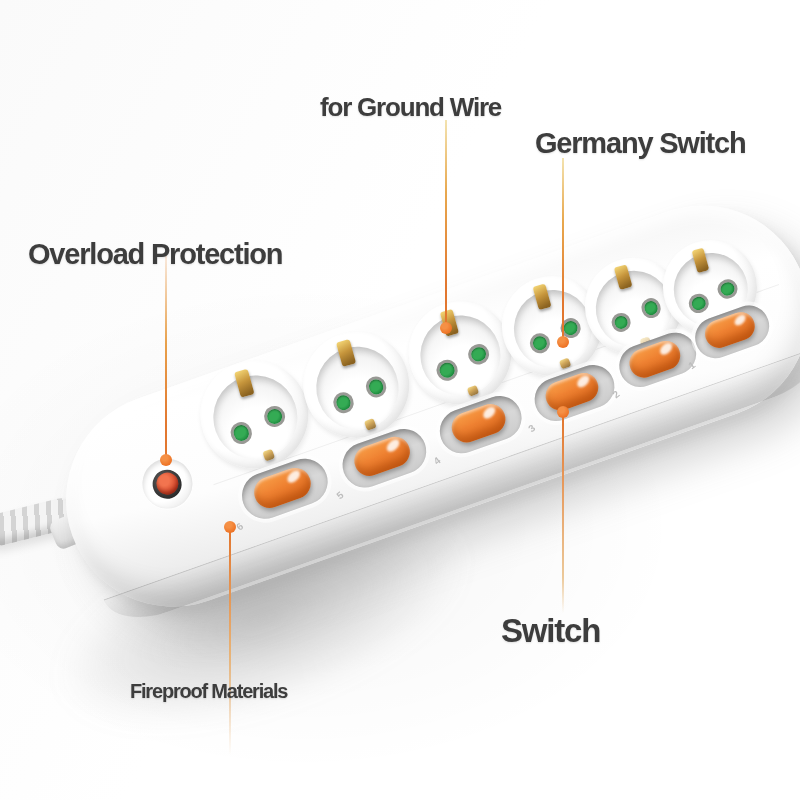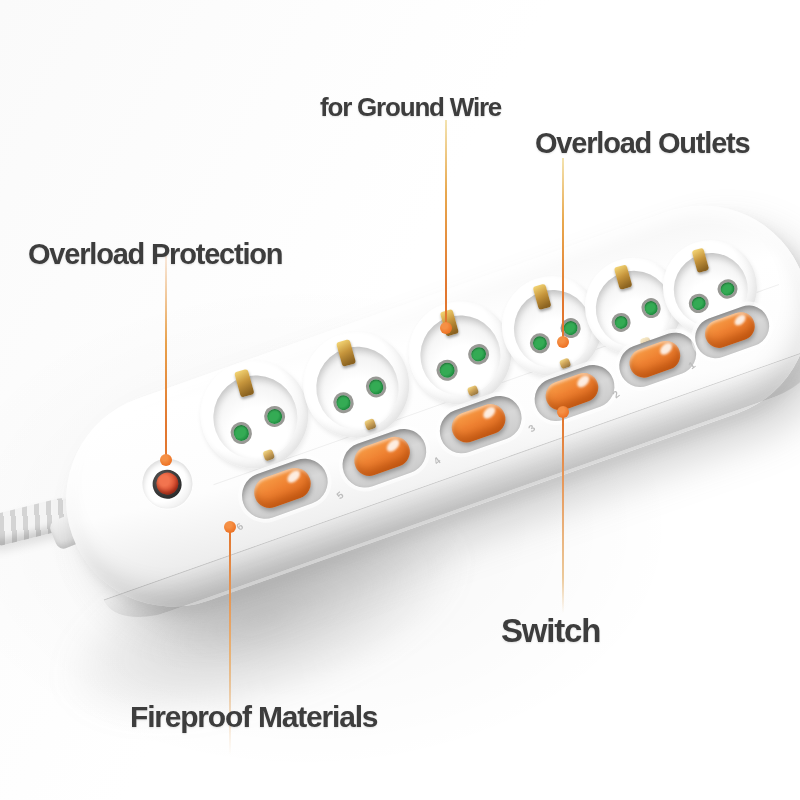--- a/index.html
+++ b/index.html
@@ -13,21 +13,21 @@
 
   
   .callout{
     position:absolute;font-weight:700;color:#3d3d3d;letter-spacing:-1.2px;
     text-shadow:0 1px 2px rgba(0,0,0,0.12);white-space:nowrap;z-index:10;
   }
   .lbl-ground{left:320px;top:92px;font-size:26px;}
   .lbl-germany{left:535px;top:127px;font-size:29px;}
   .lbl-overload{left:28px;top:238px;font-size:29px;}
   .lbl-switch{left:501px;top:612px;font-size:33px;}
-  .lbl-fireproof{left:130px;top:700px;font-size:30px;}
+  .lbl-fireproof{left:130px;top:680px;font-size:20px;}
 
   
   .leader{position:absolute;width:2px;z-index:6;}
   .ln-ground{left:445px;top:120px;height:206px;
     background:linear-gradient(180deg,#f3e3b0,#e8a84e 35%,#e2772f 80%);}
   .ln-germany{left:562px;top:158px;height:180px;
     background:linear-gradient(180deg,#f3e3b0,#e8a84e 35%,#e2772f 80%);}
   .ln-overload{left:165px;top:252px;height:204px;
     background:linear-gradient(180deg,rgba(226,119,47,0.12),#e8a04a 45%,#e2772f 85%);}
   .ln-switch{left:562px;top:417px;height:196px;
@@ -205,17 +205,17 @@
   <div class="leader ln-switch"></div>
   <div class="leader ln-fireproof"></div>
 
   <div class="dot dt-ground"></div>
   <div class="dot dt-germany"></div>
   <div class="dot dt-overload"></div>
   <div class="dot dt-switch"></div>
   <div class="dot dt-fireproof"></div>
 
   <div class="callout lbl-ground">for Ground Wire</div>
-  <div class="callout lbl-germany">Overload Outlets</div>
+  <div class="callout lbl-germany">Germany Switch</div>
   <div class="callout lbl-switch">Switch</div>
   <div class="callout lbl-overload">Overload Protection</div>
   <div class="callout lbl-fireproof">Fireproof Materials</div>
 </div>
 
 </body></html>

